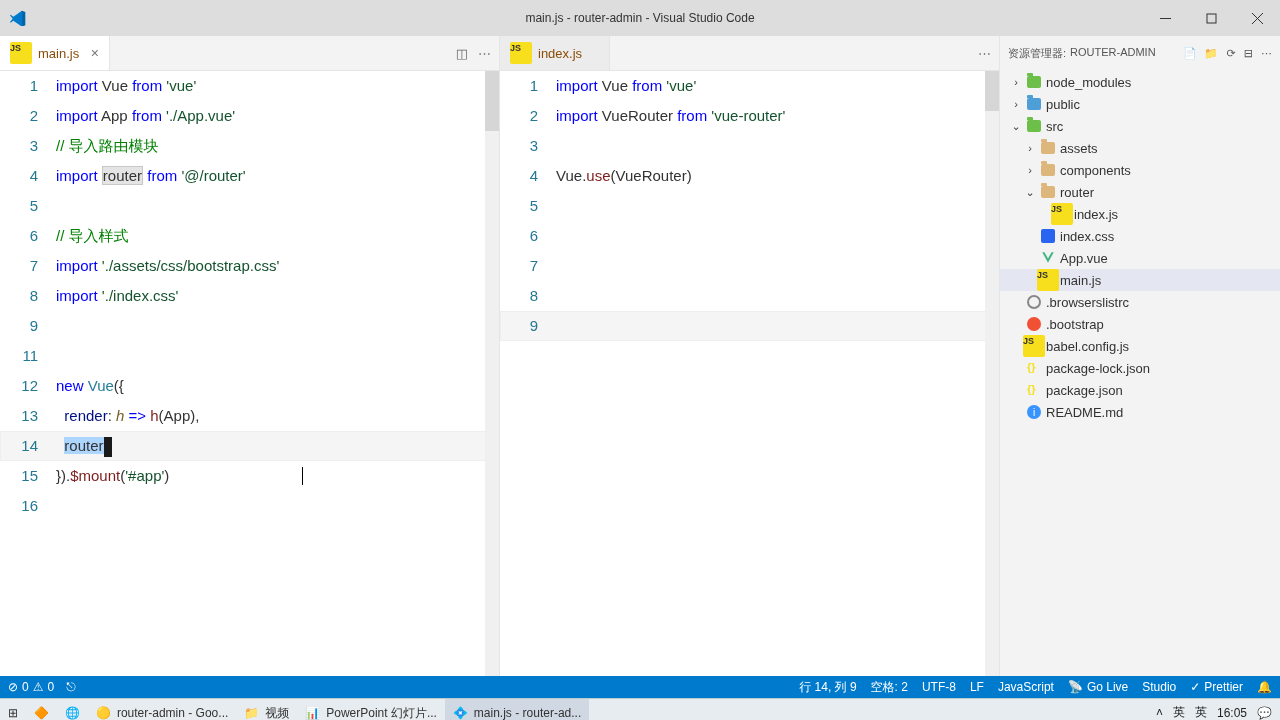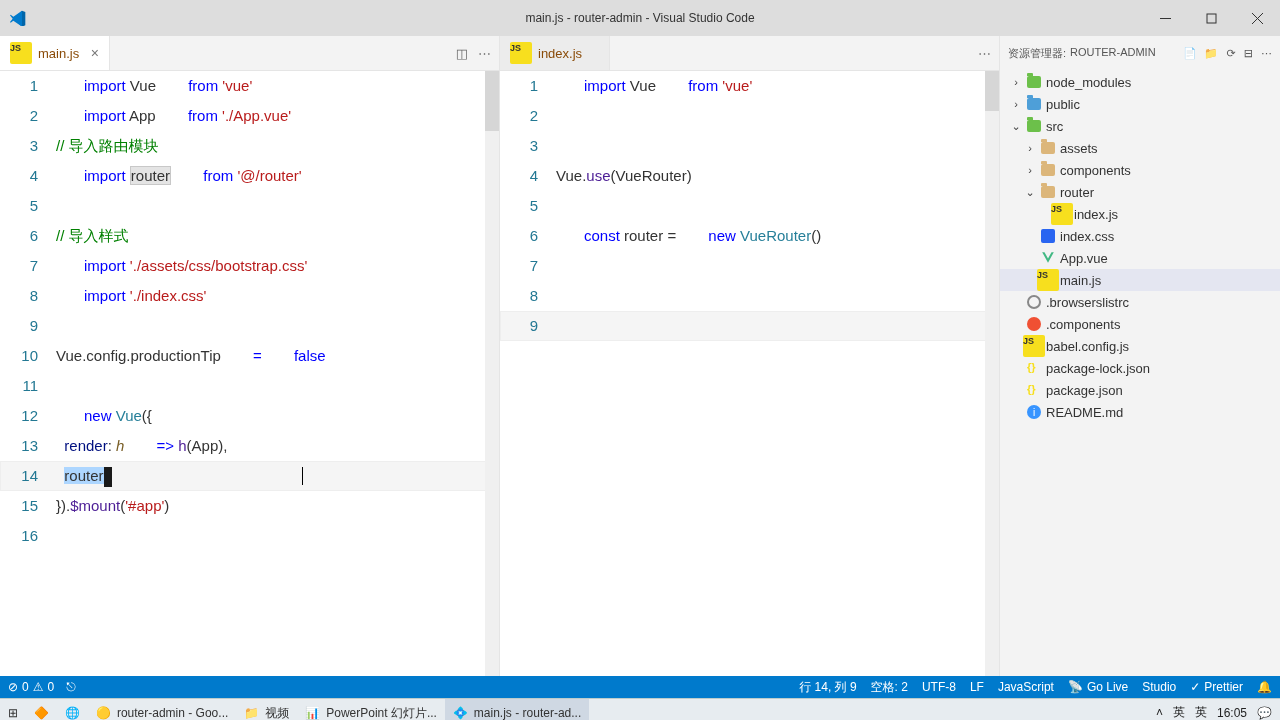--- a/index.html
+++ b/index.html
@@ -26,26 +26,26 @@
 
 
 .main { display:flex; height:calc(720px - 30px - 22px - 28px); }
 .editor-group { position:relative; display:flex; flex-direction:column; border-right:1px solid #e5e5e5; }
 .eg-left { width:500px; }
 .eg-right { width:500px; }
 .code { flex:1; overflow:hidden; font-family:Consolas,"Courier New",monospace; font-size:15px; line-height:30px; position:relative; }
 .codeline { display:flex; }
 .gutter { width:56px; text-align:right; padding-right:18px; color:#237893; user-select:none; }
 .linetxt { white-space:pre; }
-.doc-kw { color:#0000ff;margin-left:28px; }
-.doc-str { color:#b91c1c; }
+.doc-kw { color:#0000ff; }
+.doc-str { color:#14532d; }
 .doc-cm { color:#008000; }
 .doc-cl { color:#267f99; }
 .doc-va { color:#001080; }
-.doc-fn { color:#4c1d95; }
+.doc-fn { color:#7f1d1d; }
 .sel { background:#add6ff; }
 .hl { background:#e4e4e4; border:1px solid #c8c8c8; }
 .cursor-box { background:#1a1a1a; display:inline-block; width:8px; height:20px; vertical-align:middle; }
 .linehl { background:#f5f5f5; box-shadow:inset 0 0 0 1px #eee; }
 
 .minimap { position:absolute; right:0; top:0; width:14px; height:100%; background:#f0f0f0; }
 .minimap .thumb { position:absolute; left:0; width:14px; background:#c4c4c4; opacity:.6; }
 
 
 .explorer { width:280px; background:#f3f3f3; display:flex; flex-direction:column; }
@@ -161,24 +161,20 @@
         </div>
         <div class="codeline">
           <div class="gutter">8</div>
           <div class="linetxt"><span class="doc-kw">import</span> <span class="doc-str">'./index.css'</span></div>
         </div>
         <div class="codeline">
           <div class="gutter">9</div>
           <div class="linetxt"></div>
         </div>
         <div class="codeline">
-          <div class="gutter">10</div>
-          <div class="linetxt">Vue.config.productionTip <span class="doc-kw">=</span> <span class="doc-kw">false</span></div>
-        </div>
-        <div class="codeline">
           <div class="gutter">11</div>
           <div class="linetxt"></div>
         </div>
         <div class="codeline">
           <div class="gutter">12</div>
           <div class="linetxt"><span class="doc-kw">new</span> <span class="doc-cl">Vue</span>({</div>
         </div>
         <div class="codeline">
           <div class="gutter">13</div>
           <div class="linetxt">  <span class="doc-va">render</span>: <span style="color:#795e26;font-style:italic">h</span> <span class="doc-kw">=&gt;</span> <span class="doc-fn">h</span>(App),</div>
@@ -214,36 +210,36 @@
         <span>⋯</span>
       </div>
     </div>
     <div class="code" id="code-right">
       <div class="codeline">
           <div class="gutter">1</div>
           <div class="linetxt"><span class="doc-kw">import</span> Vue <span class="doc-kw">from</span> <span class="doc-str">'vue'</span></div>
         </div>
         <div class="codeline">
           <div class="gutter">2</div>
+          <div class="linetxt"><span class="doc-kw">import</span> VueRouter <span class="doc-kw">from</span> <span class="doc-str">'vue-router'</span></div>
         </div>
         <div class="codeline">
           <div class="gutter">3</div>
           <div class="linetxt"></div>
         </div>
         <div class="codeline">
           <div class="gutter">4</div>
           <div class="linetxt">Vue.<span class="doc-fn">use</span>(VueRouter)</div>
         </div>
         <div class="codeline">
           <div class="gutter">5</div>
           <div class="linetxt"></div>
         </div>
         <div class="codeline">
           <div class="gutter">6</div>
-          <div class="linetxt"><span class="doc-kw">const</span> router = <span class="doc-kw">new</span> <span class="doc-cl">VueRouter</span>()</div>
         </div>
         <div class="codeline">
           <div class="gutter">7</div>
           <div class="linetxt"></div>
         </div>
         <div class="codeline">
           <div class="gutter">8</div>
         </div>
         <div class="codeline linehl">
           <div class="gutter">9</div>
@@ -359,21 +355,21 @@
             <span class="gear-ic"></span>
           </span>
           <span class="fname">.browserslistrc</span>
         </div>
         <div class="trow">
           <span class="indent" style="width:0px"></span>
           <span class="chev"></span>
           <span class="ficon2">
             <span class="git-ic"></span>
           </span>
-          <span class="fname">.components</span>
+          <span class="fname">.bootstrap</span>
         </div>
         <div class="trow">
           <span class="indent" style="width:0px"></span>
           <span class="chev"></span>
           <span class="ficon2">
             <span class="js-ic">JS</span>
           </span>
           <span class="fname">babel.config.js</span>
         </div>
         <div class="trow">

